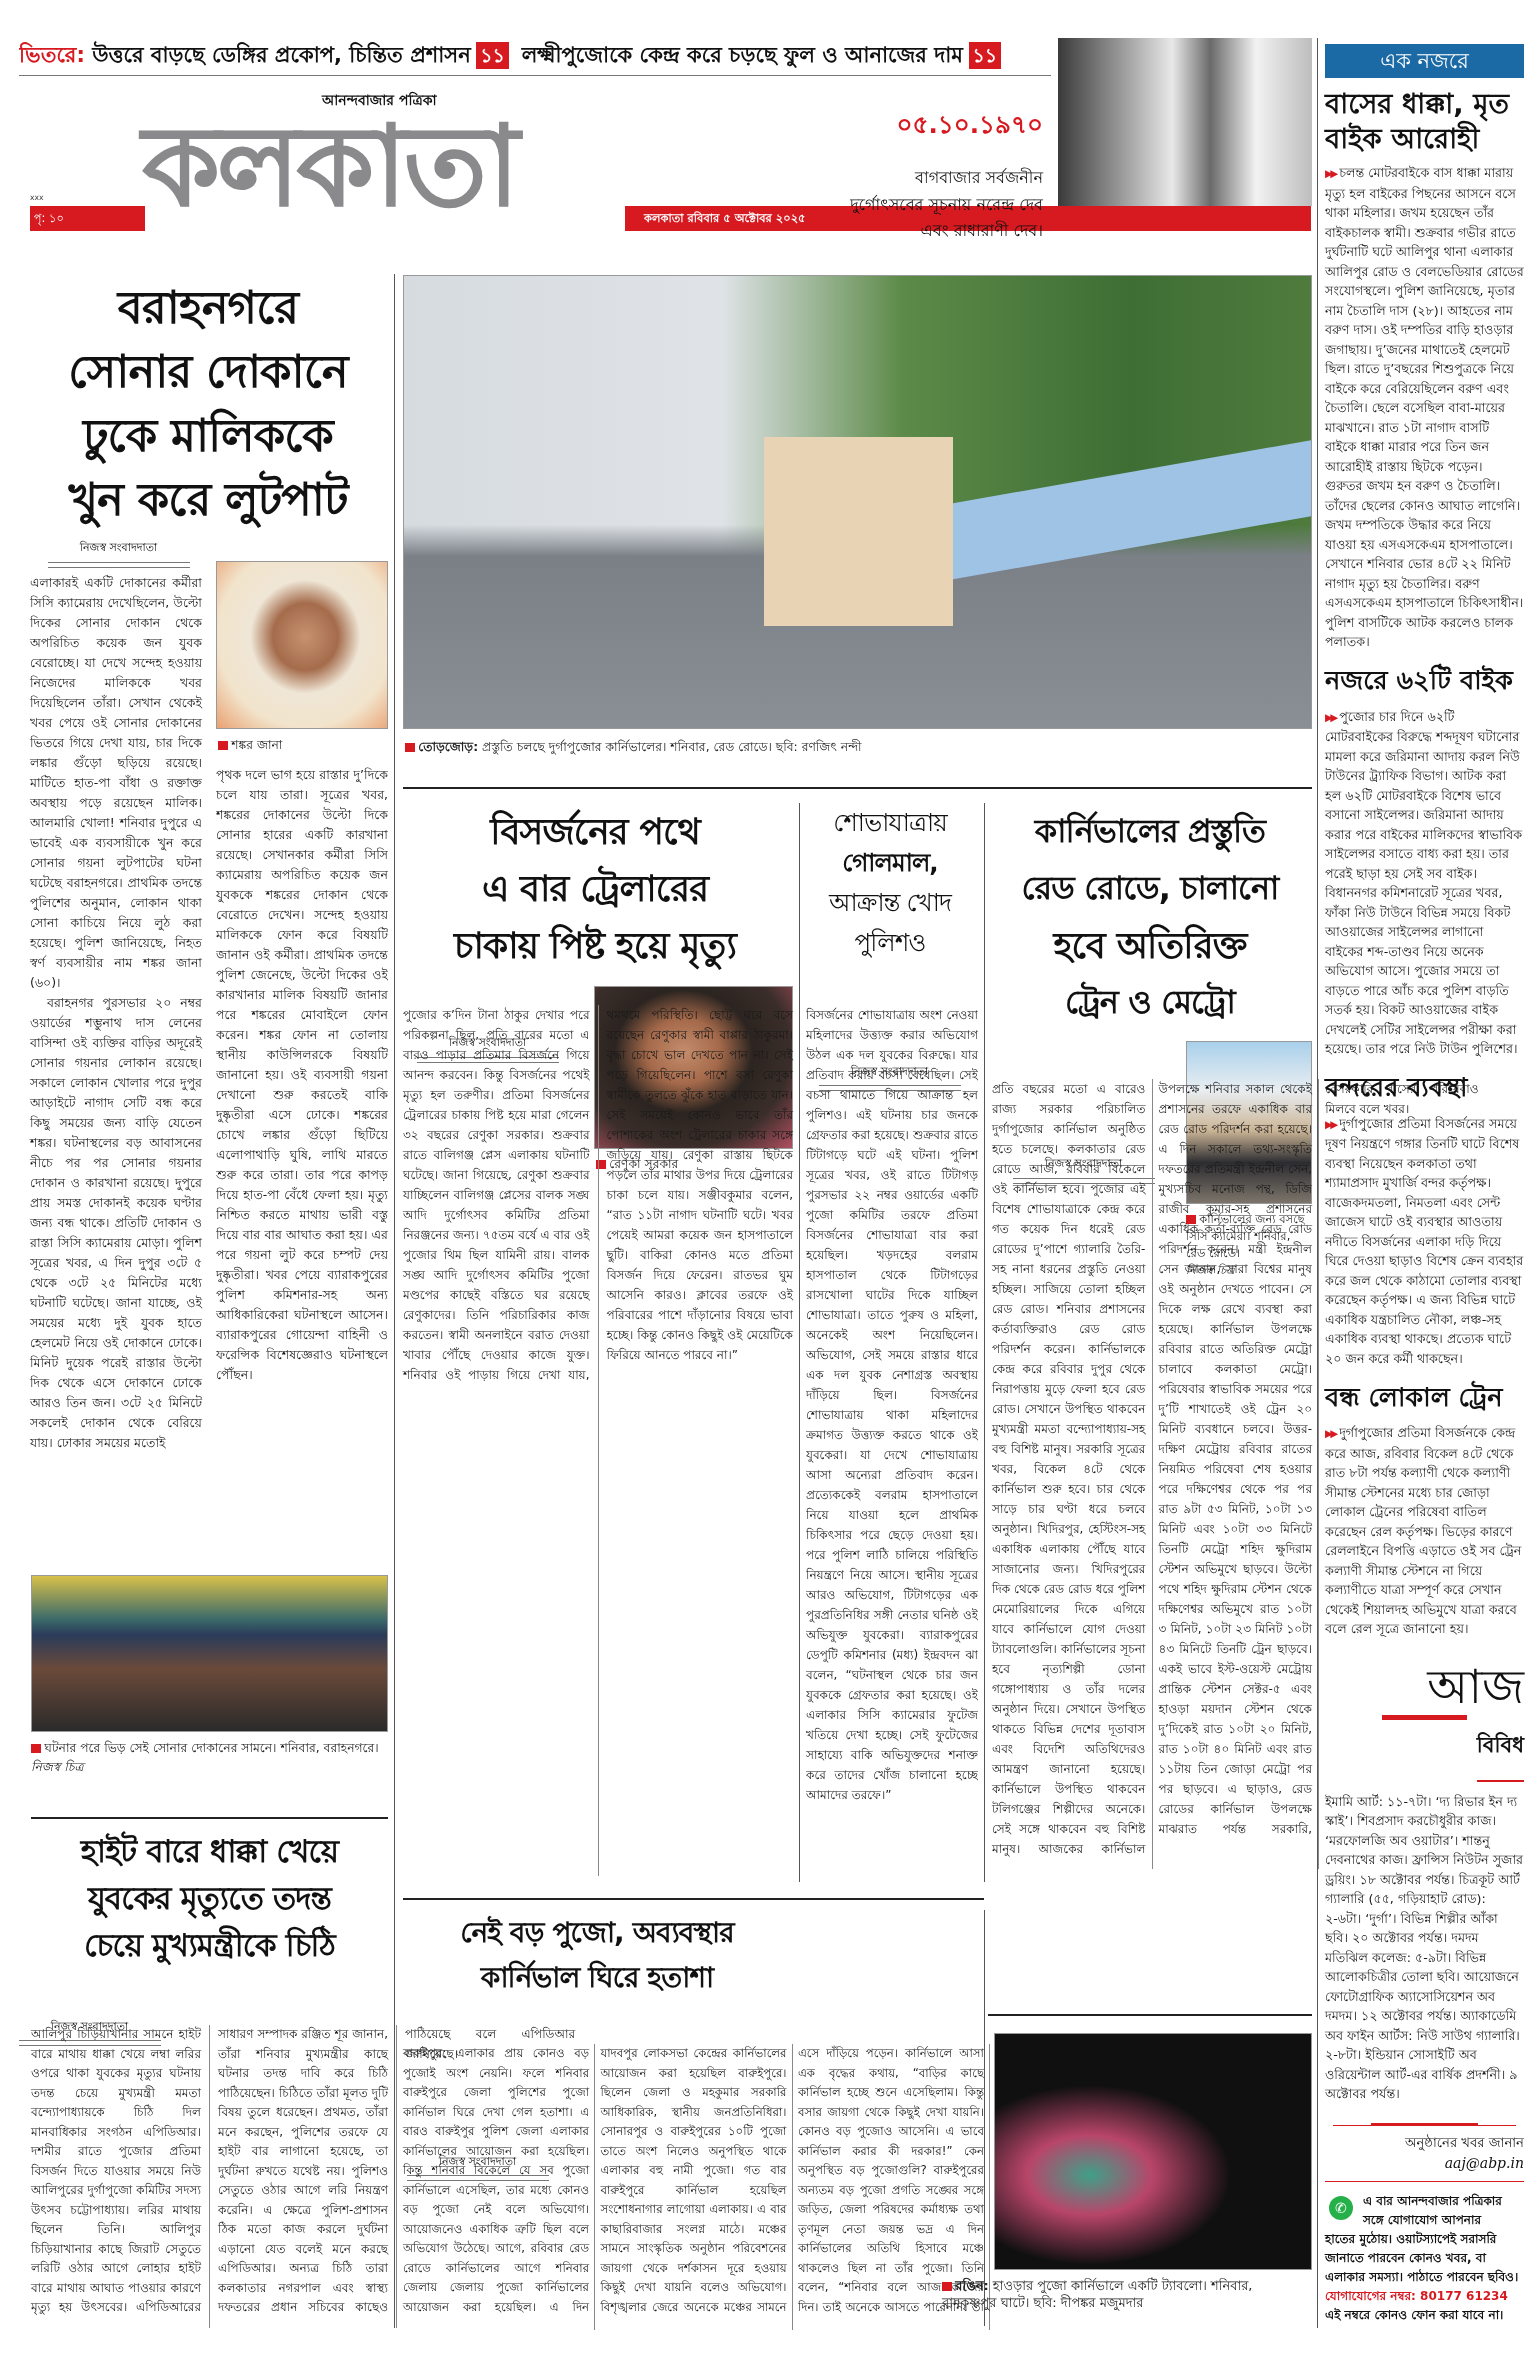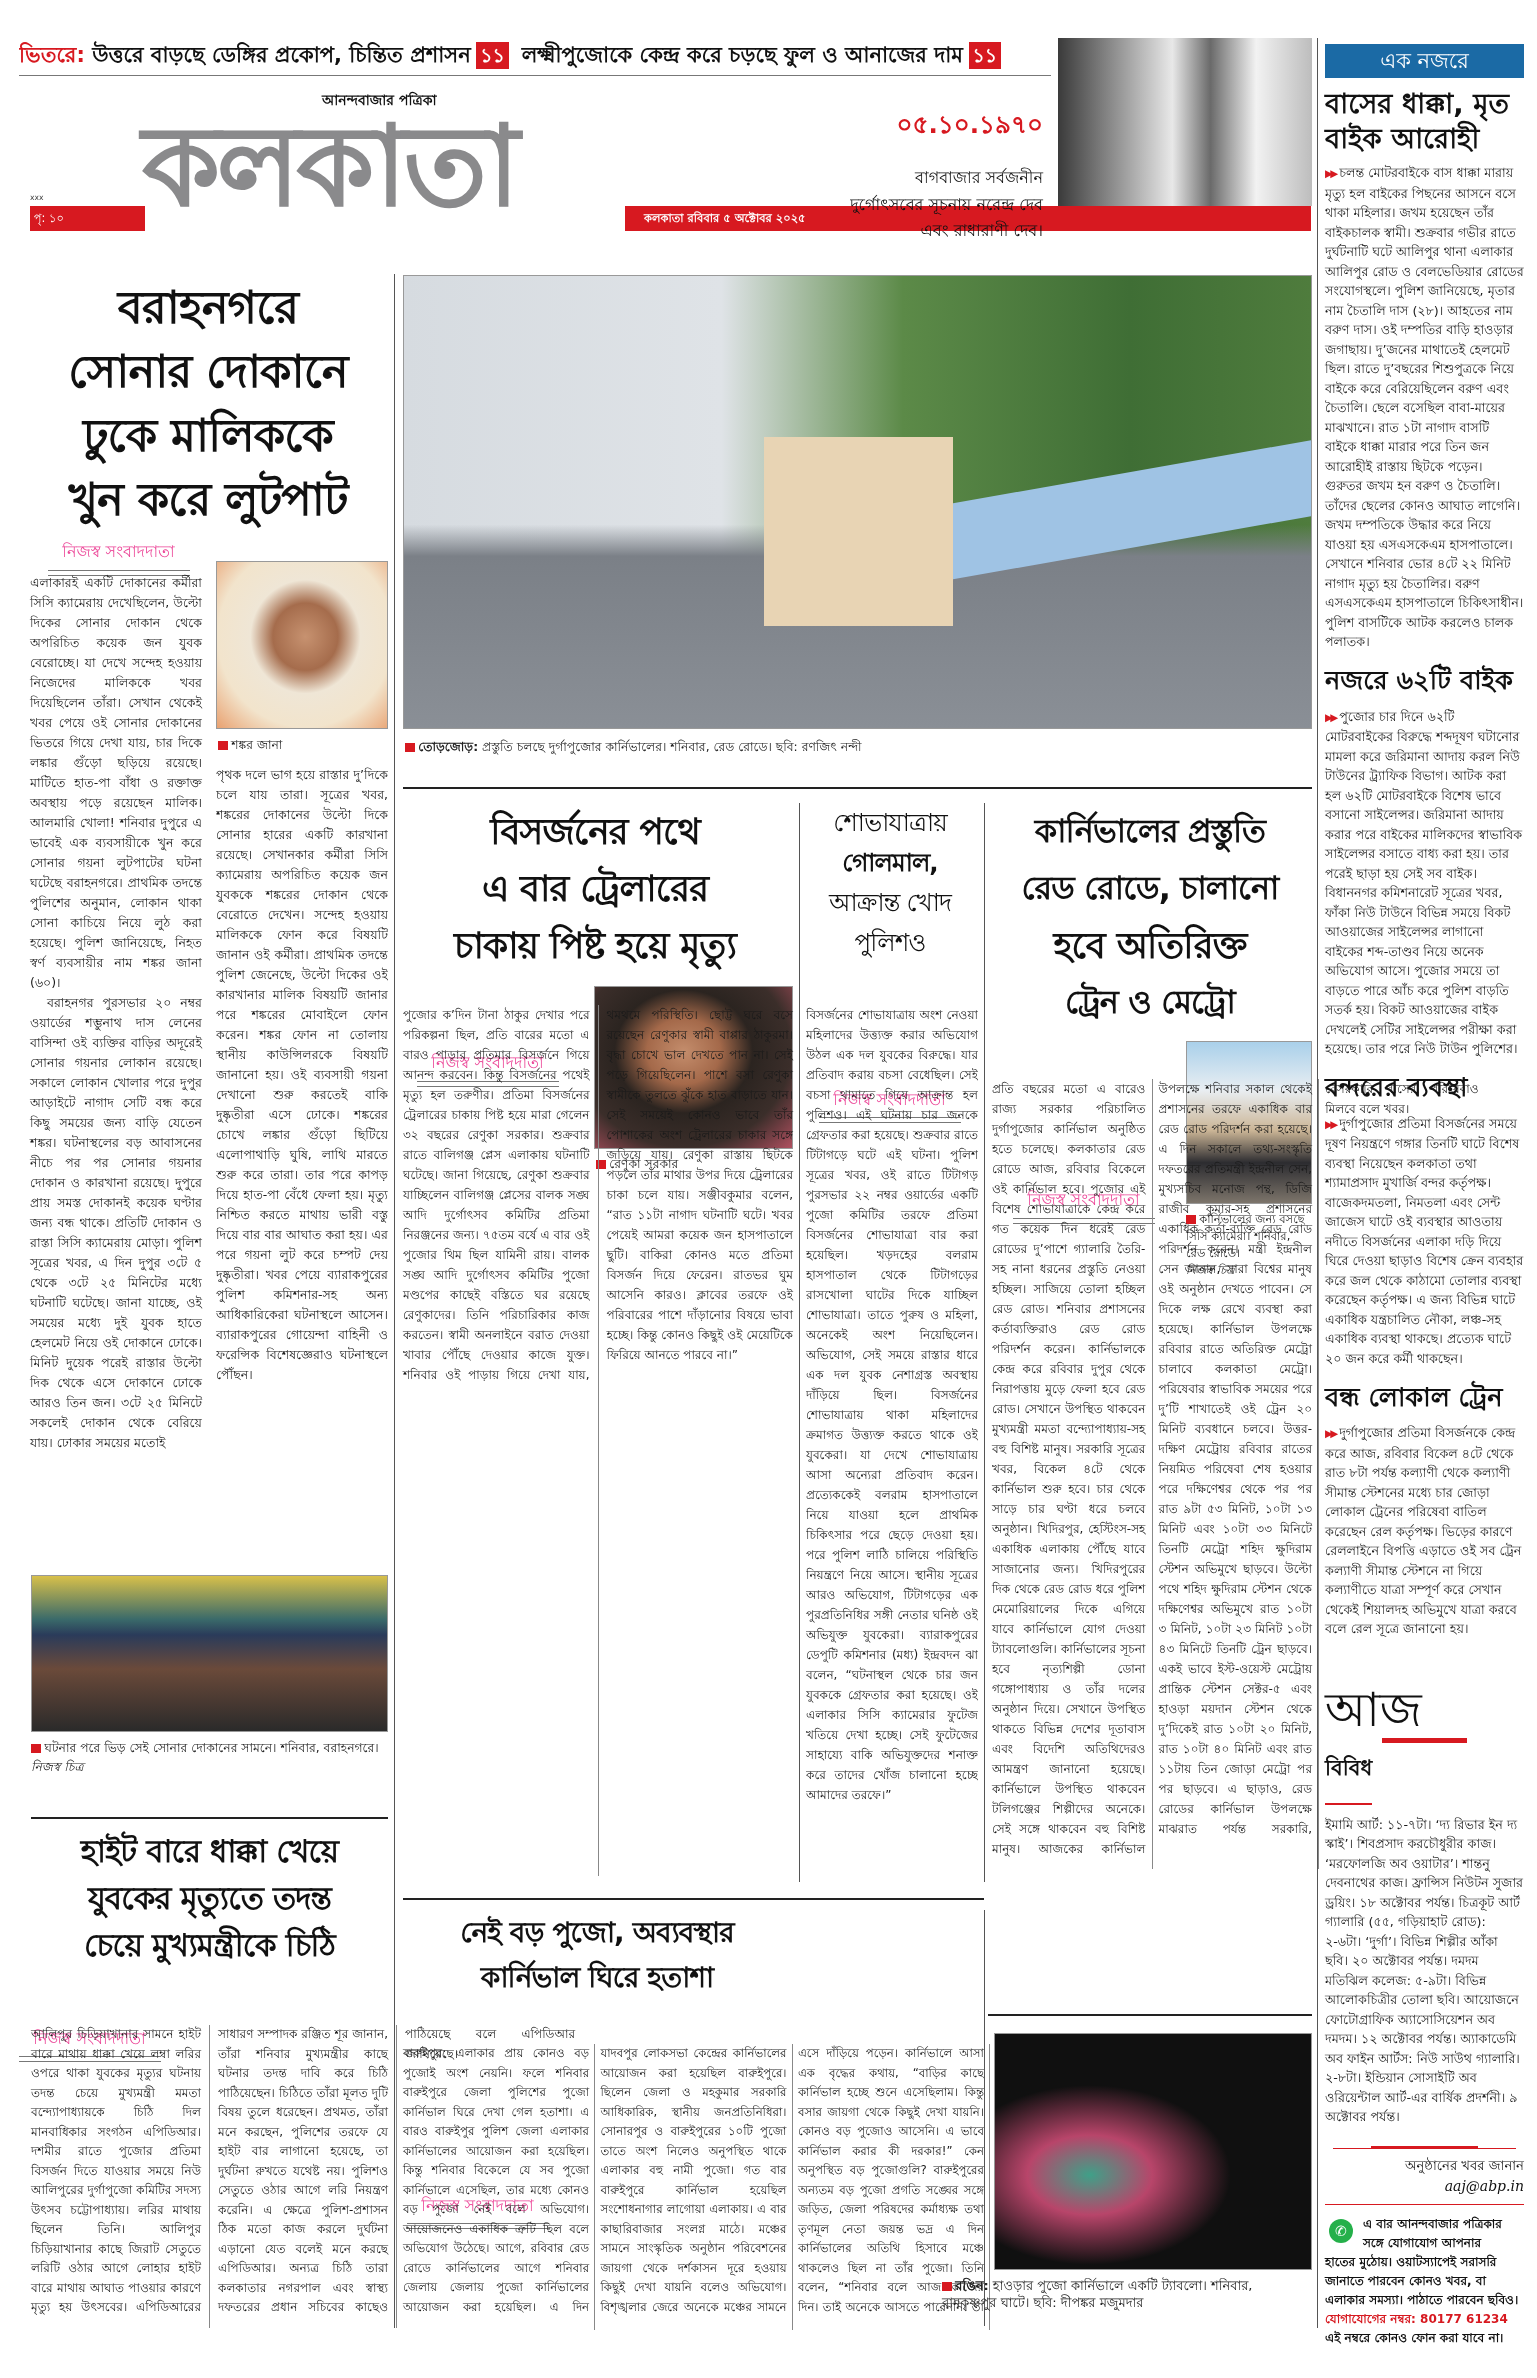--- a/index.html
+++ b/index.html
@@ -7,21 +7,21 @@
   body{position:relative;font-family:"DejaVu Sans",sans-serif;color:#111}
   .abs{position:absolute}
   .red{color:#d71920}
   .rule{position:absolute;background:#222}
   .vrule{position:absolute;width:0.9px;background:#555}
   .body-text{font-size:12.5px;line-height:20px;text-align:justify;color:#1a1a1a;font-family:"DejaVu Sans",sans-serif}
   .body-text p{text-indent:17px}
   .body-text p.noind{text-indent:0}
   .cols2{column-count:2;column-gap:17px;column-rule:0.9px solid #888}
   .headline{font-weight:bold;text-align:center;color:#111;font-family:"DejaVu Sans",sans-serif;letter-spacing:-0.9px}
-  .byline{font-size:16px;text-align:center;color:#ec4899;position:relative;padding-bottom:9.5px}
+  .byline{font-size:11px;text-align:center;color:#000000;position:relative;padding-bottom:9.5px}
   .byline:after{content:"";position:absolute;left:50%;bottom:0;width:142px;margin-left:-71px;height:3.8px;border-top:0.9px solid #777;border-bottom:1.9px solid #777}
   .caption{font-size:12.3px;line-height:19px;color:#222}
   .caption .sq{display:inline-block;width:9.5px;height:9.5px;background:#d71920;margin-right:3.8px;vertical-align:middle}
   .caption b{font-weight:bold}
   .caption i{font-style:italic}
   .photo{position:absolute;overflow:hidden;border:0.9px solid #999}
   .badge11{display:inline-block;background:#d71920;color:#fff;font-weight:bold;font-size:19px;padding:0 3.8px;margin:0 5.7px;line-height:26.5px}
   .side-h{font-size:30px;font-weight:bold;line-height:38px;color:#111;margin:9.5px 0 7.6px}
   .side-p{font-size:12.7px;line-height:19.5px;color:#1a1a1a}
   .tri{color:#d71920;font-size:10.4px;letter-spacing:-2.8px;margin-right:3.8px}
@@ -59,21 +59,21 @@
 
   <div class="side-h" style="font-size:25.6px">নজরে ৬২টি বাইক</div>
   <div class="side-p"><span class="tri">▶▶</span><span>পুজোর চার দিনে ৬২টি মোটরবাইকের বিরুদ্ধে শব্দদূষণ ঘটানোর মামলা করে জরিমানা আদায় করল নিউ টাউনের ট্র্যাফিক বিভাগ। আটক করা হল ৬২টি মোটরবাইকে বিশেষ ভাবে বসানো সাইলেন্সর। জরিমানা আদায় করার পরে বাইকের মালিকদের স্বাভাবিক সাইলেন্সর বসাতে বাধ্য করা হয়। তার পরেই ছাড়া হয় সেই সব বাইক। বিধাননগর কমিশনারেট সূত্রের খবর, ফাঁকা নিউ টাউনে বিভিন্ন সময়ে বিকট আওয়াজের সাইলেন্সর লাগানো বাইকের শব্দ-তাণ্ডব নিয়ে অনেক অভিযোগ আসে। পুজোর সময়ে তা বাড়তে পারে আঁচ করে পুলিশ বাড়তি সতর্ক হয়। বিকট আওয়াজের বাইক দেখলেই সেটির সাইলেন্সর পরীক্ষা করা হয়েছে। তার পরে নিউ টাউন পুলিশের।</span></div>
 
   <div class="side-h" style="font-size:25.6px">বন্দরের ব্যবস্থা</div>
   <div class="side-p"><span class="tri">▶▶</span><span>দুর্গাপুজোর প্রতিমা বিসর্জনের সময়ে দূষণ নিয়ন্ত্রণে গঙ্গার তিনটি ঘাটে বিশেষ ব্যবস্থা নিয়েছেন কলকাতা তথা শ্যামাপ্রসাদ মুখার্জি বন্দর কর্তৃপক্ষ। বাজেকদমতলা, নিমতলা এবং সেন্ট জাজেস ঘাটে ওই ব্যবস্থার আওতায় নদীতে বিসর্জনের এলাকা দড়ি দিয়ে ঘিরে দেওয়া ছাড়াও বিশেষ ক্রেন ব্যবহার করে জল থেকে কাঠামো তোলার ব্যবস্থা করেছেন কর্তৃপক্ষ। এ জন্য বিভিন্ন ঘাটে একাধিক যন্ত্রচালিত নৌকা, লঞ্চ-সহ একাধিক ব্যবস্থা থাকছে। প্রত্যেক ঘাটে ২০ জন করে কর্মী থাকছেন।</span></div>
 
   <div class="side-h" style="font-size:25.6px">বন্ধ লোকাল ট্রেন</div>
   <div class="side-p"><span class="tri">▶▶</span><span>দুর্গাপুজোর প্রতিমা বিসর্জনকে কেন্দ্র করে আজ, রবিবার বিকেল ৪টে থেকে রাত ৮টা পর্যন্ত কল্যাণী থেকে কল্যাণী সীমান্ত স্টেশনের মধ্যে চার জোড়া লোকাল ট্রেনের পরিষেবা বাতিল করেছেন রেল কর্তৃপক্ষ। ভিড়ের কারণে রেললাইনে বিপত্তি এড়াতে ওই সব ট্রেন কল্যাণী সীমান্ত স্টেশনে না গিয়ে কল্যাণীতে যাত্রা সম্পূর্ণ করে সেখান থেকেই শিয়ালদহ অভিমুখে যাত্রা করবে বলে রেল সূত্রে জানানো হয়।</span></div>
 
-  <div style="margin-top:44px;text-align:left">
+  <div style="margin-top:21px;text-align:right">
     <div style="font-size:47px;line-height:53px">আজ</div>
     <div style="width:85px;height:4.7px;background:#d71920;margin:1.9px auto 9.5px"></div>
     <div style="font-size:21px;font-weight:bold;display:inline-block;border-bottom:2.8px solid #d71920;padding-bottom:16px">বিবিধ</div>
   </div>
   <div class="side-p" style="margin-top:9.5px">ইমামি আর্ট: ১১-৭টা। ‘দ্য রিভার ইন দ্য স্কাই’। শিবপ্রসাদ করচৌধুরীর কাজ। ‘মরফোলজি অব ওয়াটার’। শান্তনু দেবনাথের কাজ। ফ্রান্সিস নিউটন সুজার ড্রয়িং। ১৮ অক্টোবর পর্যন্ত। চিত্রকূট আর্ট গ্যালারি (৫৫, গড়িয়াহাট রোড): ২-৬টা। ‘দুর্গা’। বিভিন্ন শিল্পীর আঁকা ছবি। ২০ অক্টোবর পর্যন্ত। দমদম মতিঝিল কলেজ: ৫-৯টা। বিভিন্ন আলোকচিত্রীর তোলা ছবি। আয়োজনে ফোটোগ্রাফিক অ্যাসোসিয়েশন অব দমদম। ১২ অক্টোবর পর্যন্ত। অ্যাকাডেমি অব ফাইন আর্টস: নিউ সাউথ গ্যালারি। ২-৮টা। ইন্ডিয়ান সোসাইটি অব ওরিয়েন্টাল আর্ট-এর বার্ষিক প্রদর্শনী। ৯ অক্টোবর পর্যন্ত।</div>
   <div style="margin:21px 7.6px 7.6px;height:0.9px;background:#d71920;position:relative">
       <div style="position:absolute;left:38px;right:38px;top:-1.9px;height:3.8px;background:#d71920"></div>
     </div>
   <div style="text-align:right;font-size:13.2px">
     <div>অনুষ্ঠানের খবর জানান</div>

